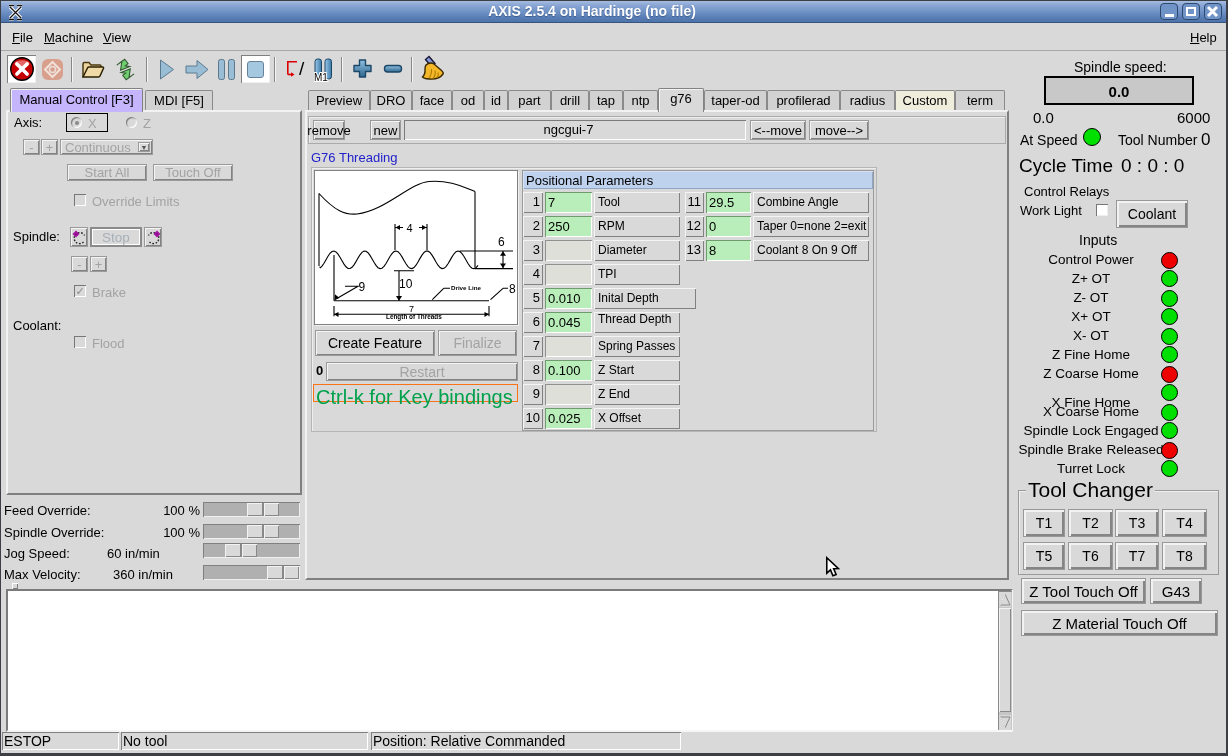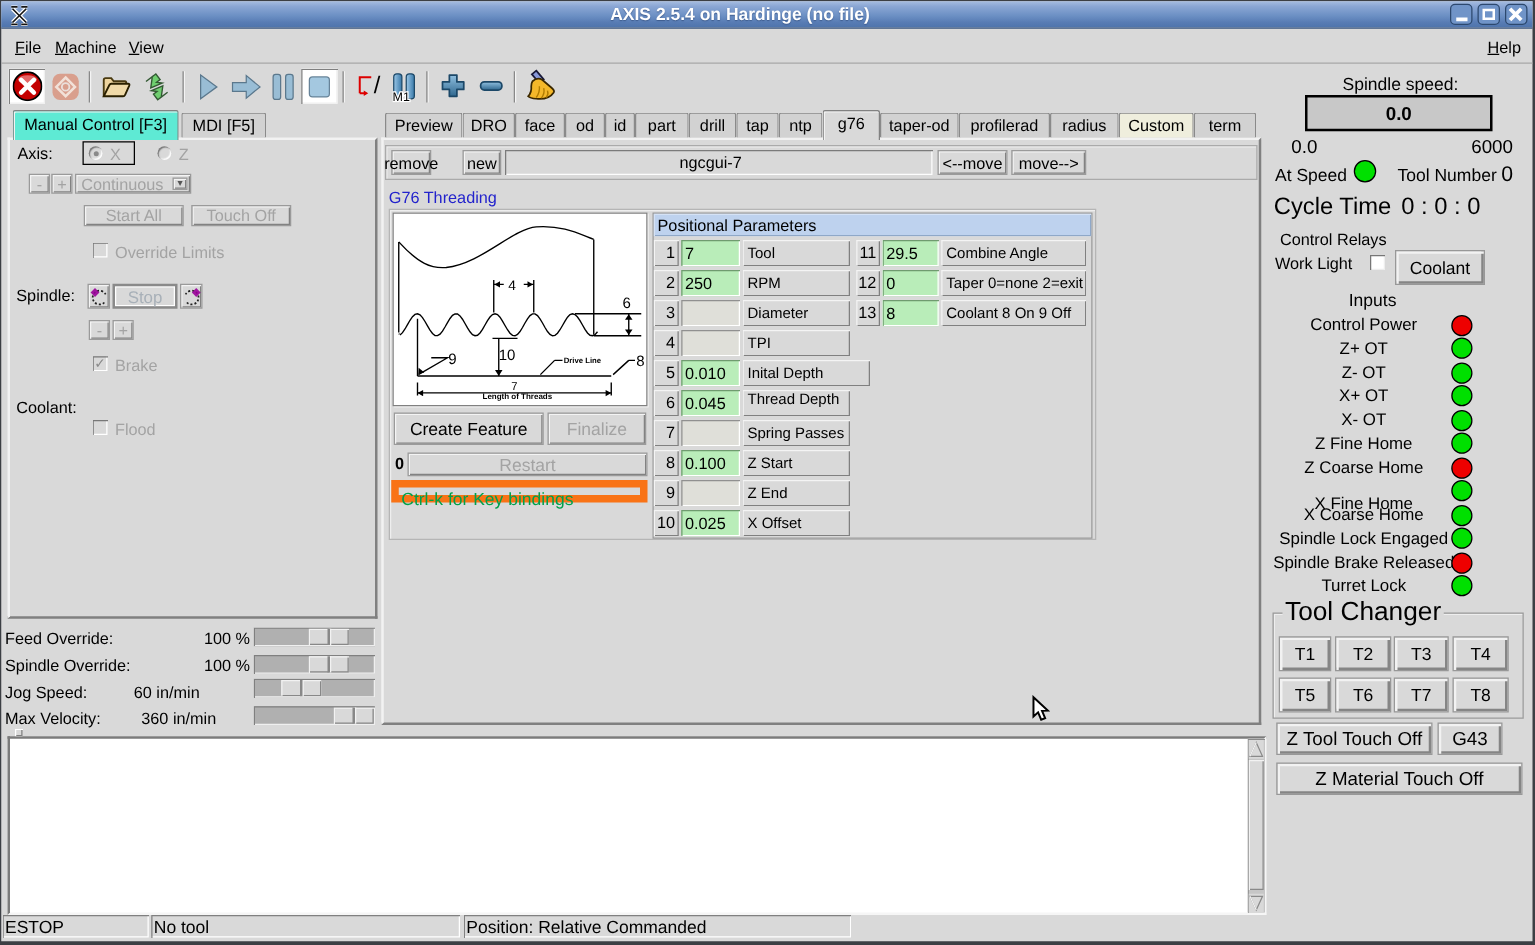--- a/index.html
+++ b/index.html
@@ -122,21 +122,21 @@
     </defs>
   </svg>
 <div class="abs" style="left:411px;top:57px;width:1px;height:25px;background:#888;box-shadow:1px 0 0 #f4f4f4;"></div>
 <svg class="abs" style="left:421px;top:55px" width="25" height="27" viewBox="0 0 25 27">
     <path d="M8,1.5 L14,8.5 L10.5,11.5 L4.5,4.5 Z" fill="#8898d8" stroke="#181838" stroke-width="1.4"></path>
     <path d="M5,10 Q9,6.5 13,9 L20,15 Q23,17.5 22,19 Q18,25 8,24 Q3,23.6 1.5,22 Q4.5,19 4,14 Q4,11.5 5,10 Z" fill="#f4b82a" stroke="#3a2800" stroke-width="1.4"></path>
     <path d="M8,23 Q11,19 10.5,14 M12,23.5 Q15,20 14,15.5 M16,23 Q18,20.5 17,17.5" stroke="#b07c00" stroke-width="1.1" fill="none"></path>
   </svg>
 
 <div class="abs" style="left:6px;top:110px;width:296px;height:385px;border:2px solid;border-color:#f2f2f2 #808080 #808080 #f2f2f2;background:#d9d9d9;"></div>
-<div class="abs" style="left:10px;top:88px;width:133px;height:24px;background:#5eead4;border:1px solid #828282;border-bottom:none;border-radius:2px 2px 0 0;box-shadow:inset 1px 1px 0 #f2f2f2;font-size:13px;text-align:center;padding-top:3px;">Manual Control [F3]</div>
+<div class="abs" style="left:10px;top:88px;width:133px;height:24px;background:#c4b5fd;border:1px solid #828282;border-bottom:none;border-radius:2px 2px 0 0;box-shadow:inset 1px 1px 0 #f2f2f2;font-size:13px;text-align:center;padding-top:3px;">Manual Control [F3]</div>
 <div class="tab" style="left:145px;width:68px;">MDI [F5]</div>
 
 <div class="abs t13" style="left:14px;top:115px;">Axis:</div>
 <div class="abs" style="left:66px;top:113px;width:42px;height:19px;border:1px solid #000;"></div>
 <div class="abs" style="left:71px;top:117px;width:11px;height:11px;border-radius:50%;background:#d9d9d9;box-shadow:inset 1px 1px 1px #777,inset -1px -1px 1px #fff;"></div>
 <div class="abs" style="left:74.5px;top:120.5px;width:4px;height:4px;border-radius:50%;background:#8a8a8a;"></div>
 <div class="abs t13 dis" style="left:88px;top:116px;">X</div>
 <div class="abs" style="left:126px;top:117px;width:11px;height:11px;border-radius:50%;background:#d9d9d9;box-shadow:inset 1px 1px 1px #777,inset -1px -1px 1px #fff;"></div>
 <div class="abs t13 dis" style="left:143px;top:116px;">Z</div>
 <div class="abs btn dis" style="left:23px;top:139px;width:17px;height:16px;font-size:13px;">-</div>
@@ -262,21 +262,21 @@
       <polygon points="80,56.5 84.5,54 84.5,59" transform="translate(0.5 0)"></polygon>
       <polygon points="112,56.5 107.5,54 107.5,59" transform="translate(-0.5 0)"></polygon>
       <polygon points="19,143.3 23.5,141 23.5,146"></polygon>
       <polygon points="174,143.3 169.5,141 169.5,146"></polygon>
     </g>
 </svg>
 <div class="abs btn" style="left:315px;top:330px;width:120px;height:26px;font-size:14px;">Create Feature</div>
 <div class="abs btn dis" style="left:438px;top:330px;width:79px;height:26px;font-size:14px;">Finalize</div>
 <div class="abs" style="left:316px;top:363px;font-size:13px;font-weight:bold;">0</div>
 <div class="abs btn dis" style="left:326px;top:362px;width:192px;height:19px;font-size:14px;">Restart</div>
-<div class="abs" style="left:313px;top:384px;width:205px;height:18px;border:6px solid #f97316;font-size:14px;color:#00a14b;padding:1px 0 0 2px;">Ctrl-k for Key bindings</div>
+<div class="abs" style="left:313px;top:384px;width:205px;height:18px;border:1px solid #f97316;font-size:20px;color:#00a14b;padding:1px 0 0 2px;">Ctrl-k for Key bindings</div>
 
 <div class="abs" style="left:522px;top:170px;width:352px;height:261px;border:1px solid #9a9a9a;"></div>
 <div class="abs" style="left:523px;top:171px;width:350px;height:18px;background:#bed2ee;box-shadow:inset 1px 1px 0 #d5e2f5,inset -1px -1px 0 #8fa8c8;font-size:13px;padding:2px 0 0 3px;">Positional Parameters</div>
 <div class="abs num" style="left:523px;top:192px;width:20px;height:21px;">1</div>
 <div class="abs" style="left:545px;top:192px;width:47px;height:21px;background:#b9edb9;box-shadow:inset 1px 1px 0 #6f9b6f,inset -1px -1px 0 #fff;font-size:13px;padding:3px 0 0 3px;">7</div>
 <div class="abs dsc" style="left:594px;top:192px;width:86px;height:21px;padding-top:3px;">Tool</div>
 <div class="abs num" style="left:523px;top:216px;width:20px;height:21px;">2</div>
 <div class="abs" style="left:545px;top:216px;width:47px;height:21px;background:#b9edb9;box-shadow:inset 1px 1px 0 #6f9b6f,inset -1px -1px 0 #fff;font-size:13px;padding:3px 0 0 3px;">250</div>
 <div class="abs dsc" style="left:594px;top:216px;width:86px;height:21px;padding-top:3px;">RPM</div>
 <div class="abs num" style="left:523px;top:240px;width:20px;height:21px;">3</div>

